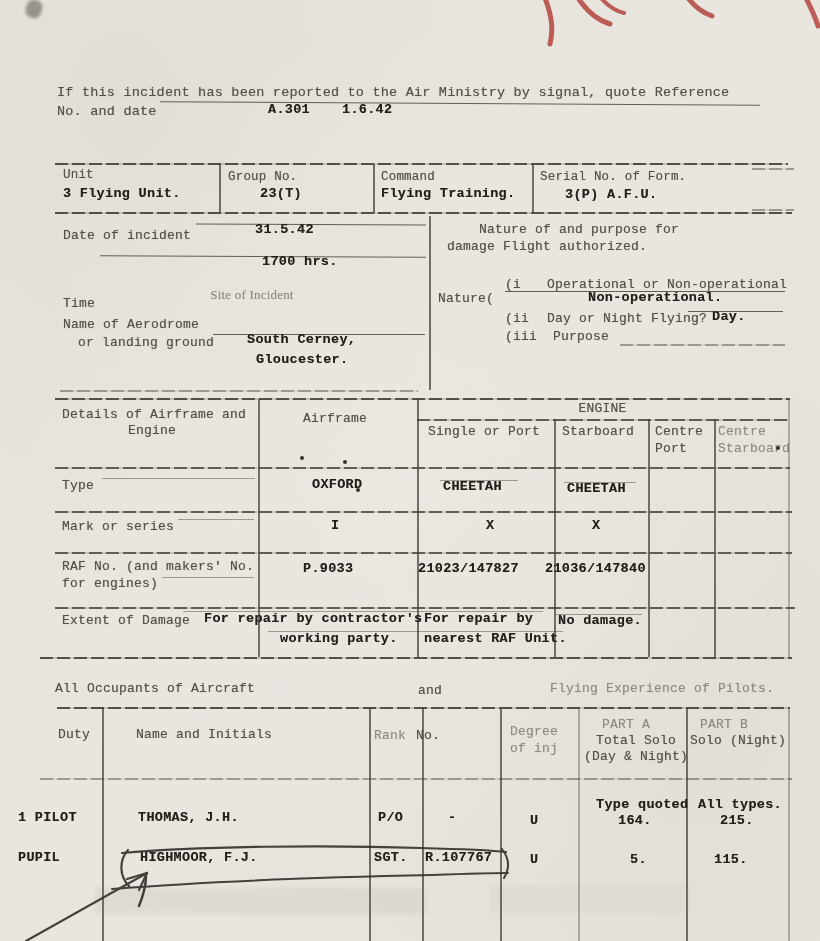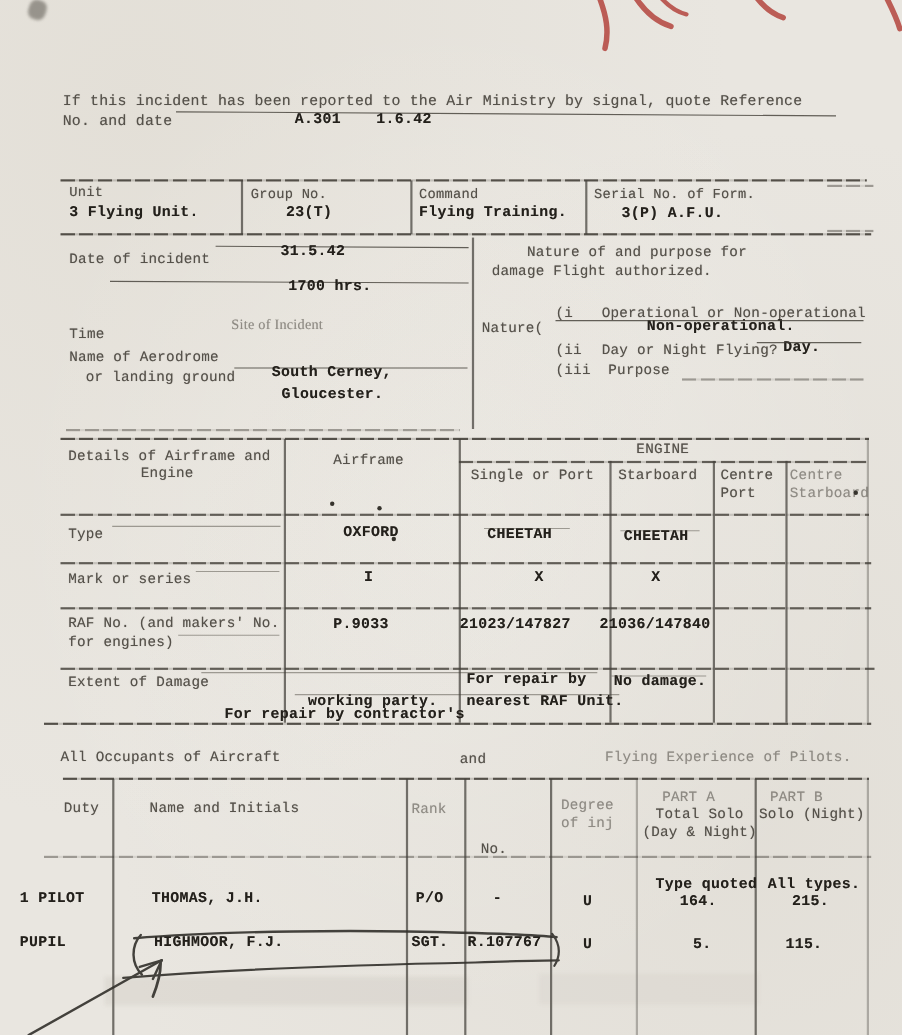--- a/index.html
+++ b/index.html
@@ -142,21 +142,21 @@
   <div class="typed" style="left:592px;top:518px;">X</div>
 
   <div class="pre" style="left:62px;top:559px;">RAF No. (and makers' No.</div>
   <div class="pre" style="left:62px;top:576px;">for engines)</div>
   <div class="blank faint" style="left:162px;top:577px;width:92px;"></div>
   <div class="typed" style="left:303px;top:561px;">P.9033</div>
   <div class="typed" style="left:418px;top:561px;">21023/147827</div>
   <div class="typed" style="left:545px;top:561px;">21036/147840</div>
 
   <div class="pre" style="left:62px;top:613px;">Extent of Damage</div>
-  <div class="typed" style="left:204px;top:611px;margin-top:32px;">For repair by contractor's</div>
+  <div class="typed" style="left:204px;top:611px;">For repair by contractor's</div>
   <div class="typed" style="left:280px;top:631px;">working party.</div>
   <div class="typed" style="left:424px;top:611px;">For repair by</div>
   <div class="typed" style="left:424px;top:631px;">nearest RAF Unit.</div>
   <div class="typed" style="left:558px;top:613px;">No damage.</div>
   <div class="blank faint" style="left:183px;top:611px;width:360px;"></div>
   <div class="blank faint" style="left:556px;top:614px;width:86px;"></div>
   <div class="blank faint" style="left:268px;top:631px;width:295px;"></div>
 
   <div class="pre" style="left:55px;top:681px;">All Occupants of Aircraft</div>
   <div class="pre" style="left:418px;top:683px;">and</div>
@@ -168,21 +168,21 @@
   <div class="vl" style="left:369px;top:708px;height:233px;"></div>
   <div class="vl" style="left:422px;top:708px;height:233px;"></div>
   <div class="vl" style="left:500px;top:708px;height:233px;"></div>
   <div class="vl faint" style="left:578px;top:708px;height:233px;"></div>
   <div class="vl" style="left:686px;top:708px;height:233px;"></div>
   <div class="vl faint" style="left:788px;top:708px;height:233px;"></div>
 
   <div class="pre" style="left:58px;top:727px;">Duty</div>
   <div class="pre" style="left:136px;top:727px;">Name and Initials</div>
   <div class="pre faded" style="left:374px;top:728px;">Rank</div>
-  <div class="pre" style="left:437px;top:728px;margin-top:36px;">No.</div>
+  <div class="pre" style="left:416px;top:728px;">No.</div>
   <div class="pre faded" style="left:510px;top:724px;">Degree</div>
   <div class="pre faded" style="left:510px;top:741px;">of inj</div>
   <div class="pre faded" style="left:602px;top:717px;">PART A</div>
   <div class="pre" style="left:596px;top:733px;text-align:right;">Total Solo</div>
   <div class="pre" style="left:584px;top:749px;">(Day &amp; Night)</div>
   <div class="pre faded" style="left:700px;top:717px;">PART B</div>
   <div class="pre" style="left:690px;top:733px;">Solo (Night)</div>
 
   <div class="typed" style="left:18px;top:810px;">1 PILOT</div>
   <div class="typed" style="left:138px;top:810px;">THOMAS, J.H.</div>

